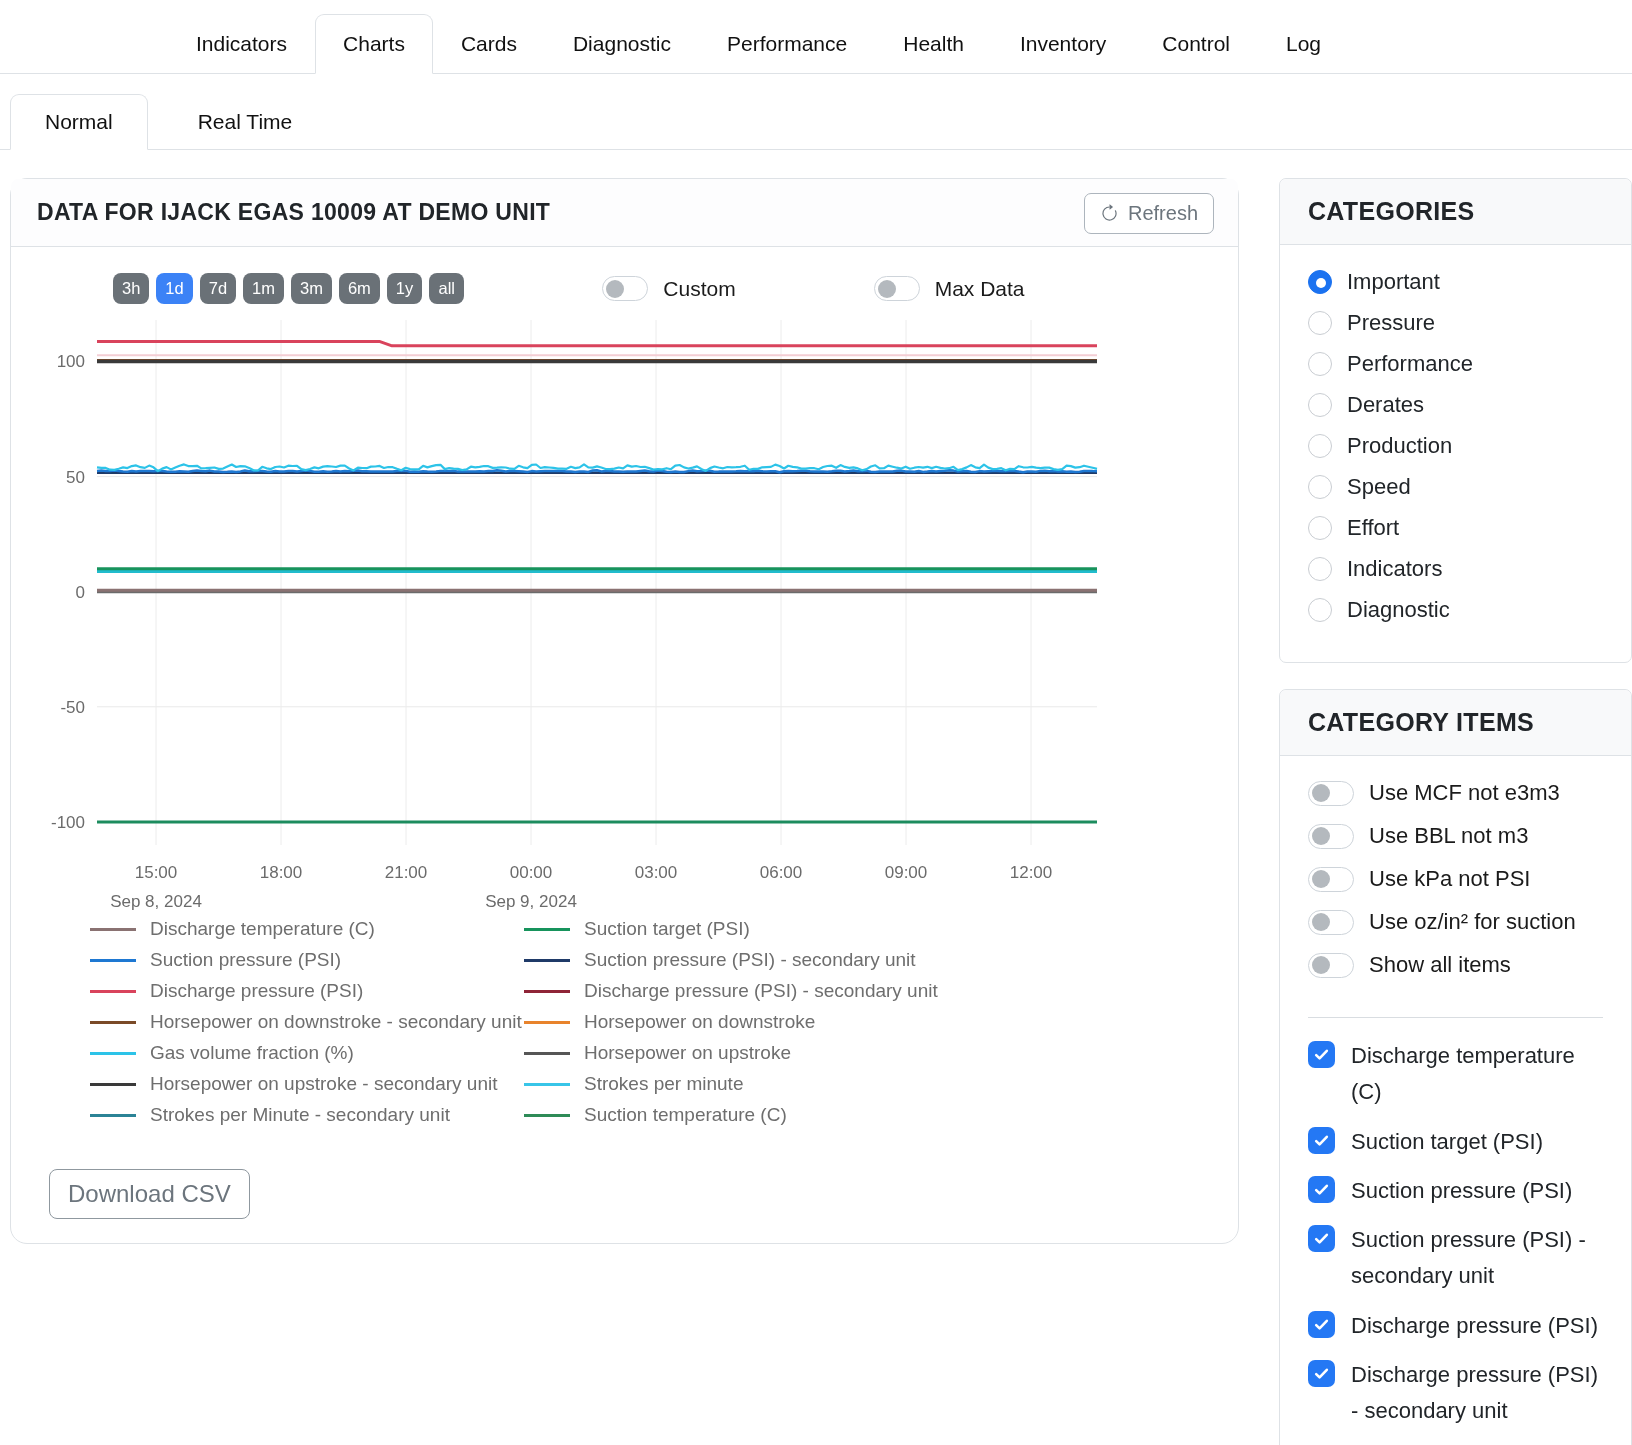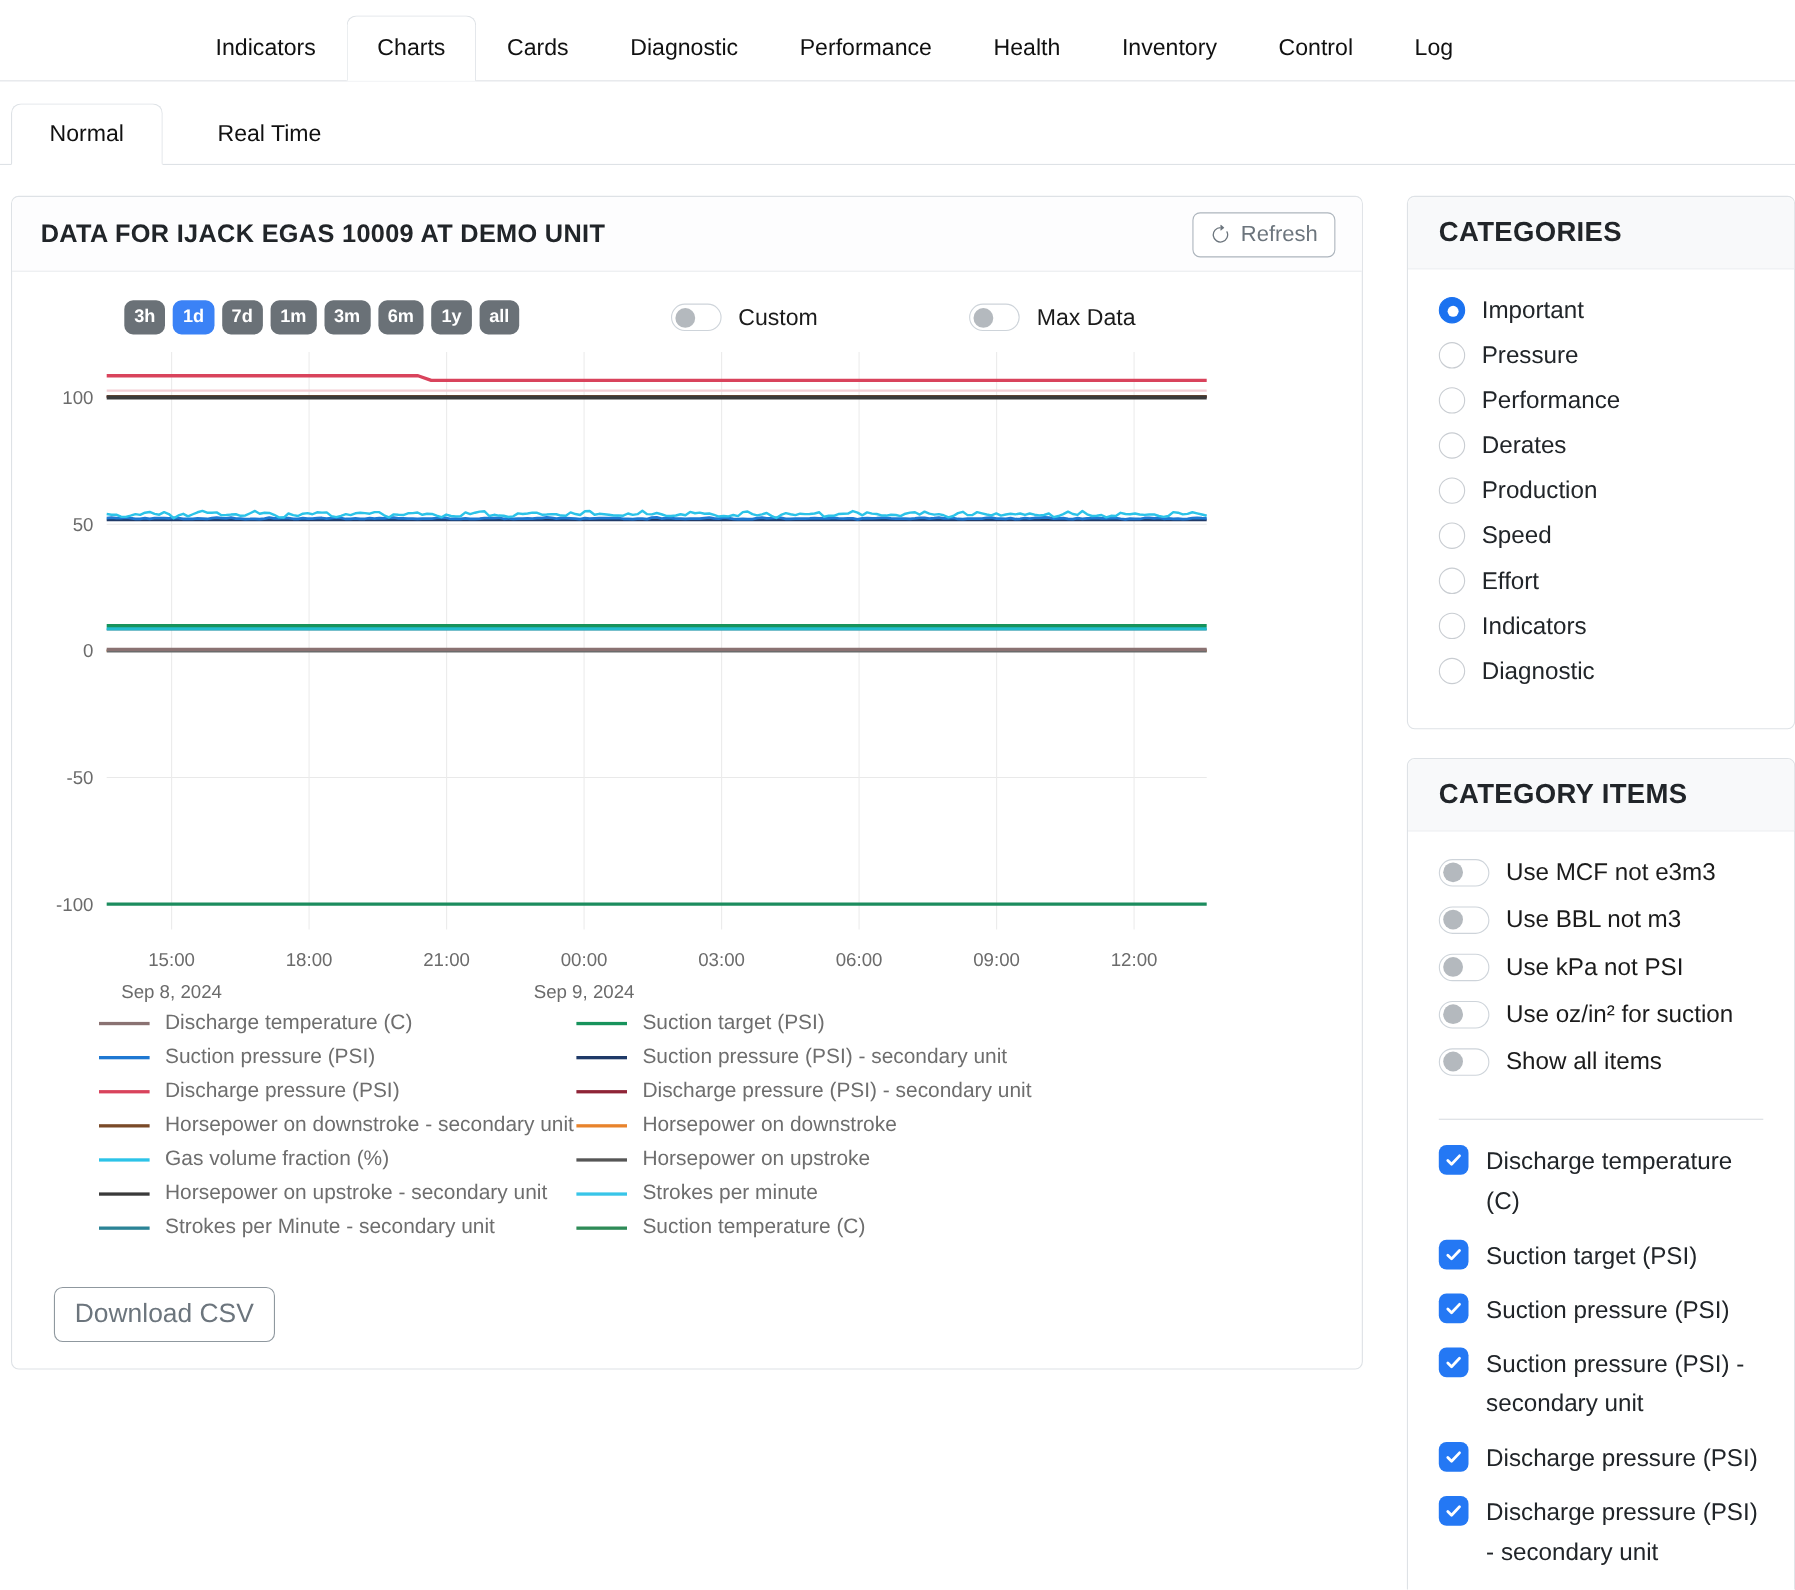--- a/index.html
+++ b/index.html
@@ -13,34 +13,34 @@
     color: #111; border: 1px solid transparent; margin-bottom: -1px; white-space: nowrap; }
   .tab.active { background: #fff; border: 1px solid #dee2e6; border-bottom-color: #fff;
     border-radius: 9px 9px 0 0; }
   .subnav { display: flex; align-items: flex-end; padding: 20px 0 0 10px;
     border-bottom: 1px solid #dee2e6; gap: 15px; }
   .subnav .tab { padding: 15px 34px; }
 
   
   .content { display: flex; align-items: flex-start; gap: 40px; padding: 28px 0 0 10px; }
   .card { border: 1px solid #dee2e6; border-radius: 7px; background: #fff; }
-  .chart-card { width: 1260px; }
+  .chart-card { width: 1260px; border-radius: 17px; }
   .card-header { padding: 20px 26px; border-bottom: 1px solid #dee2e6;
     background: #fdfdfe; border-radius: 7px 7px 0 0; position: relative; }
   .card-title { font-size: 23px; font-weight: 800; letter-spacing: .3px; }
   .refresh-btn { position: absolute; right: 24px; top: 14px; display: inline-flex;
     align-items: center; gap: 9px; background: #fff; border: 1px solid #adb5bd;
     border-radius: 7px; padding: 8px 15px; font-size: 20px; color: #6c757d; cursor: pointer; }
   .refresh-btn svg { width: 19px; height: 19px; fill: #6c757d; }
   .card-body { padding: 18px 16px 24px 16px; }
 
   
   .toolbar { display: flex; align-items: center; margin: 8px 0 4px 86px; }
   .ranges { display: flex; gap: 7px; }
-  .range-btn { background: #6a7177; color: #fff; font-size: 16.5px; font-weight: 700;
+  .range-btn { background: #6a7177; color: #fff; font-size: 16.5px; font-weight: 400;
     border: none; border-radius: 8px; padding: 6px 9px; min-width: 35px; cursor: pointer; }
   .range-btn.active { background: #3b82f6; }
   .switch-row { display: inline-flex; align-items: center; cursor: pointer; }
   .switch-row.big { margin-left: 138px; }
   .switch { position: relative; width: 46px; height: 25px; border: 1px solid #ced4da;
     border-radius: 13px; background: #fff; flex: 0 0 auto; }
   .switch .knob { position: absolute; left: 3px; top: 2.5px; width: 18px; height: 18px;
     border-radius: 50%; background: #b4b9be; }
   .switch-label { margin-left: 15px; font-size: 21px; color: #1b1b1b; }
 

